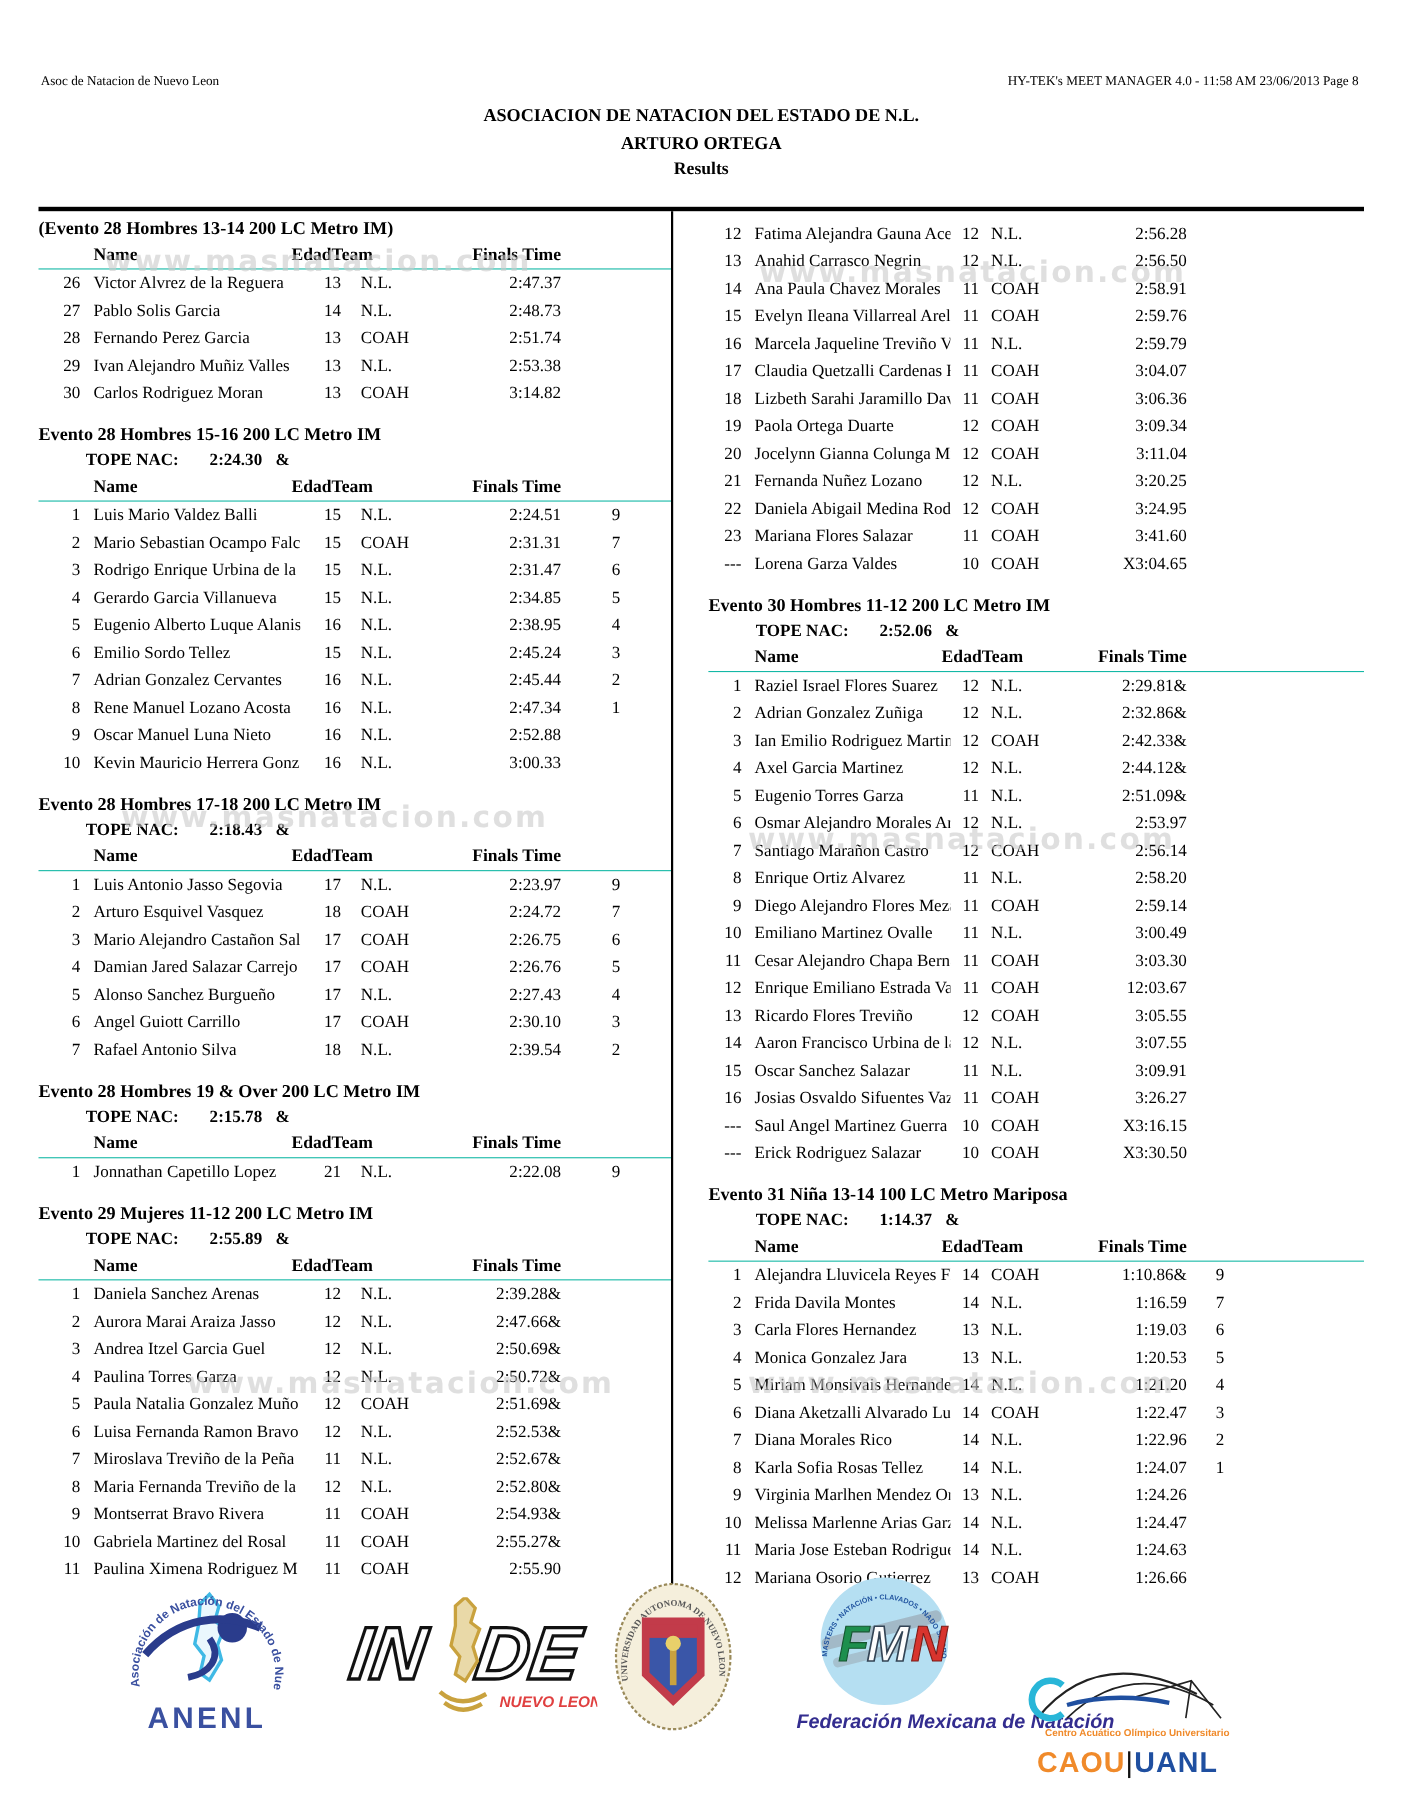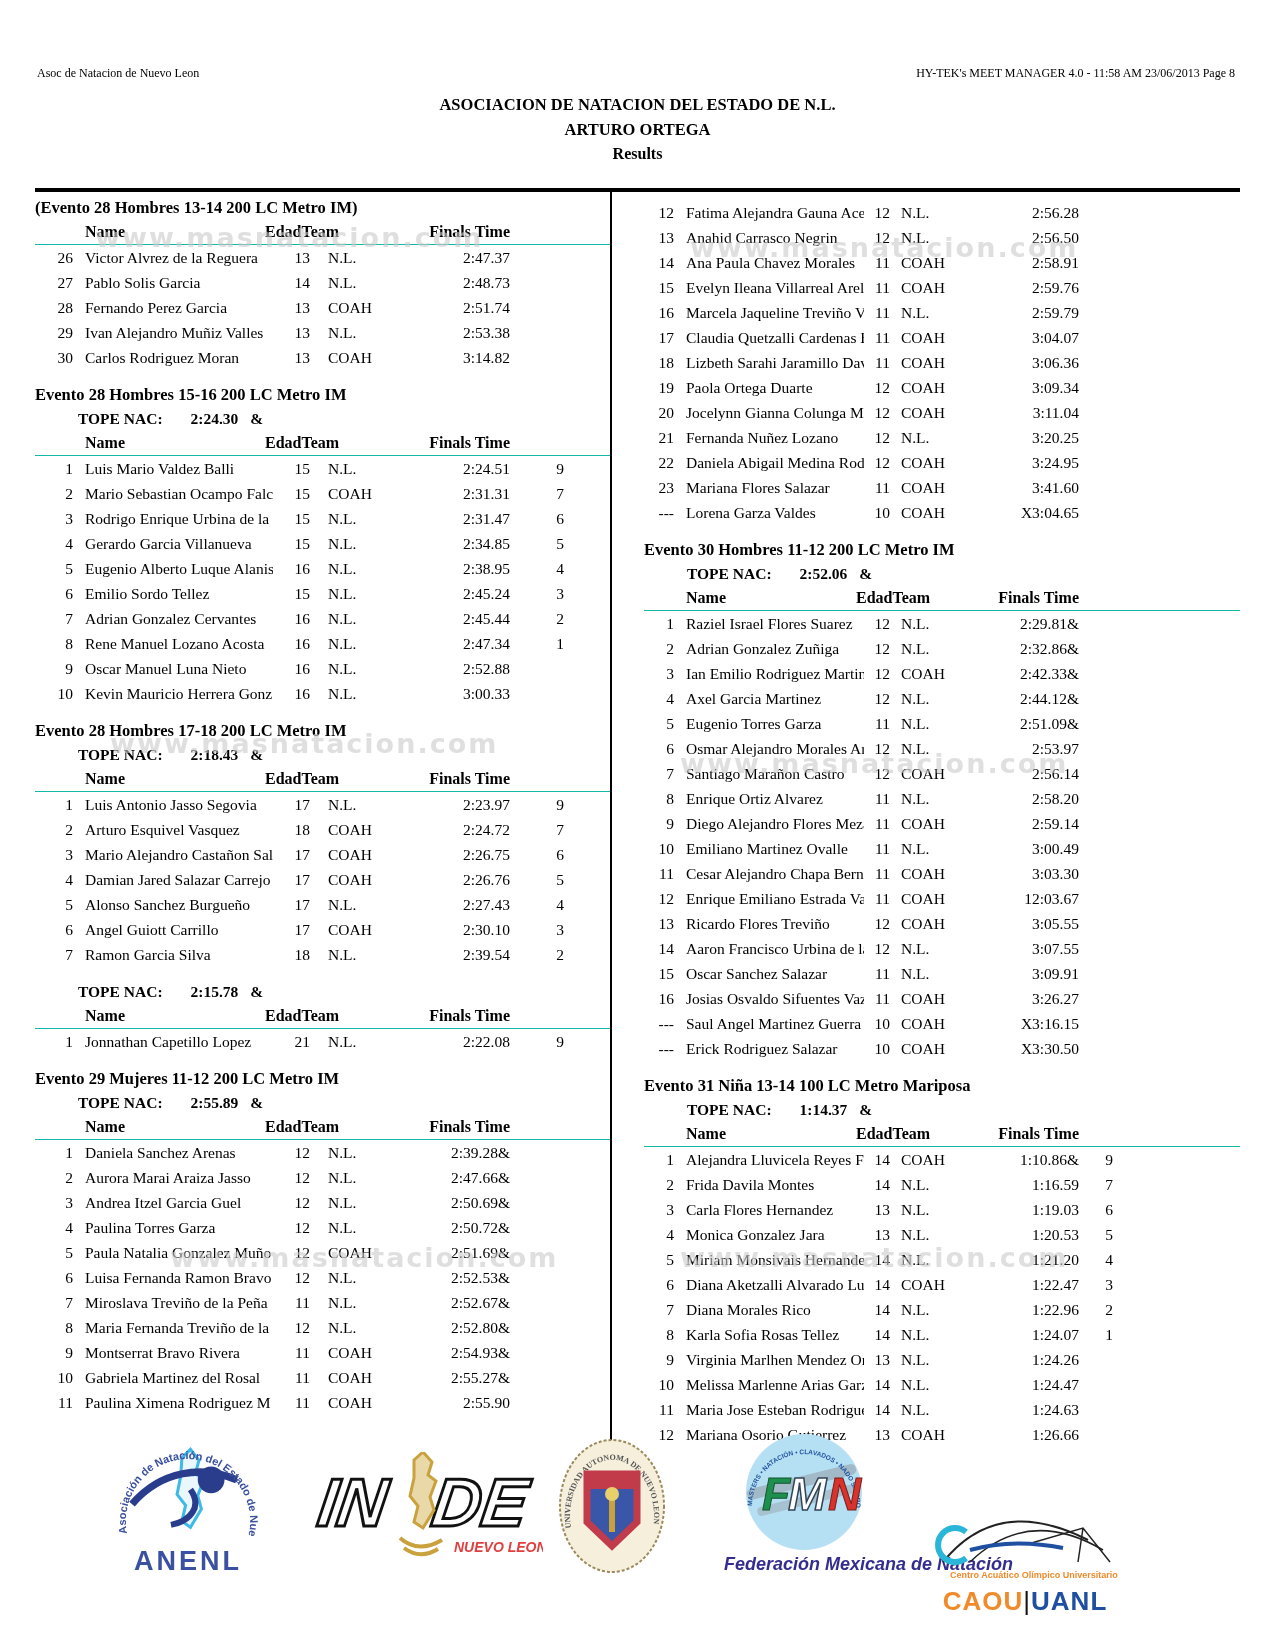--- a/index.html
+++ b/index.html
@@ -263,28 +263,29 @@
           <div class="t-row">
             <span class="c-place">6</span>
             <span class="c-name">Angel Guiott Carrillo</span>
             <span class="c-age">17</span>
             <span class="c-team">COAH</span>
             <span class="c-time">2:30.10</span>
             <span class="c-pts">3</span>
           </div>
           <div class="t-row">
             <span class="c-place">7</span>
-            <span class="c-name">Ramon Garcia Silva</span>
+            <span class="c-name">Rafael Antonio Silva</span>
             <span class="c-age">18</span>
             <span class="c-team">N.L.</span>
             <span class="c-time">2:39.54</span>
             <span class="c-pts">2</span>
           </div>
         </div>
         <div class="block">
+          <div class="ev-title">Evento 28  Hombres 19 &amp; Over 200 LC Metro IM</div>
           <div class="tope-line"><span class="tope-label">TOPE NAC:</span><span class="tope-val">2:15.78</span><span class="tope-amp">&amp;</span></div>
           <div class="t-head">
             <span></span>
             <span class="h-name">Name</span>
             <span class="h-edad">EdadTeam</span>
             <span class="h-fin">Finals Time</span>
           </div>
           <div class="t-row">
             <span class="c-place">1</span>
             <span class="c-name">Jonnathan Capetillo Lopez</span>

